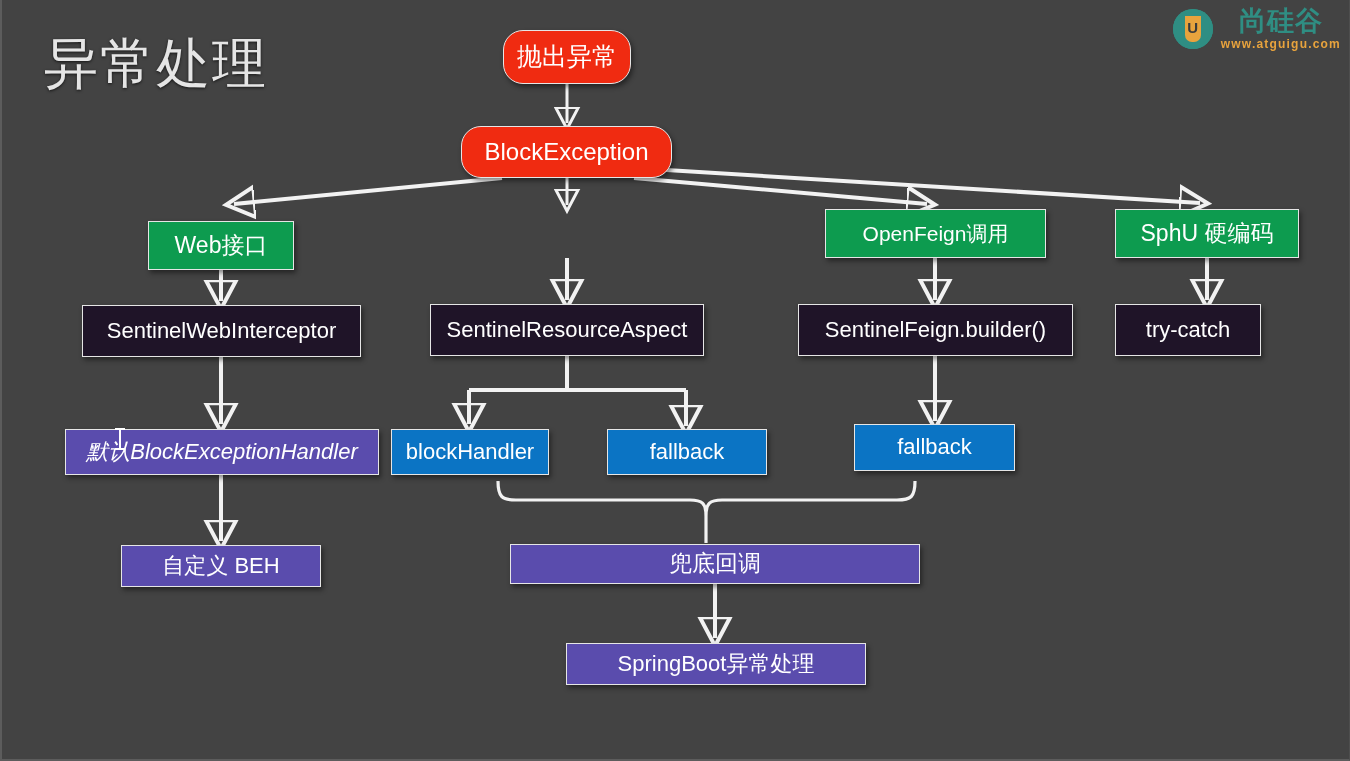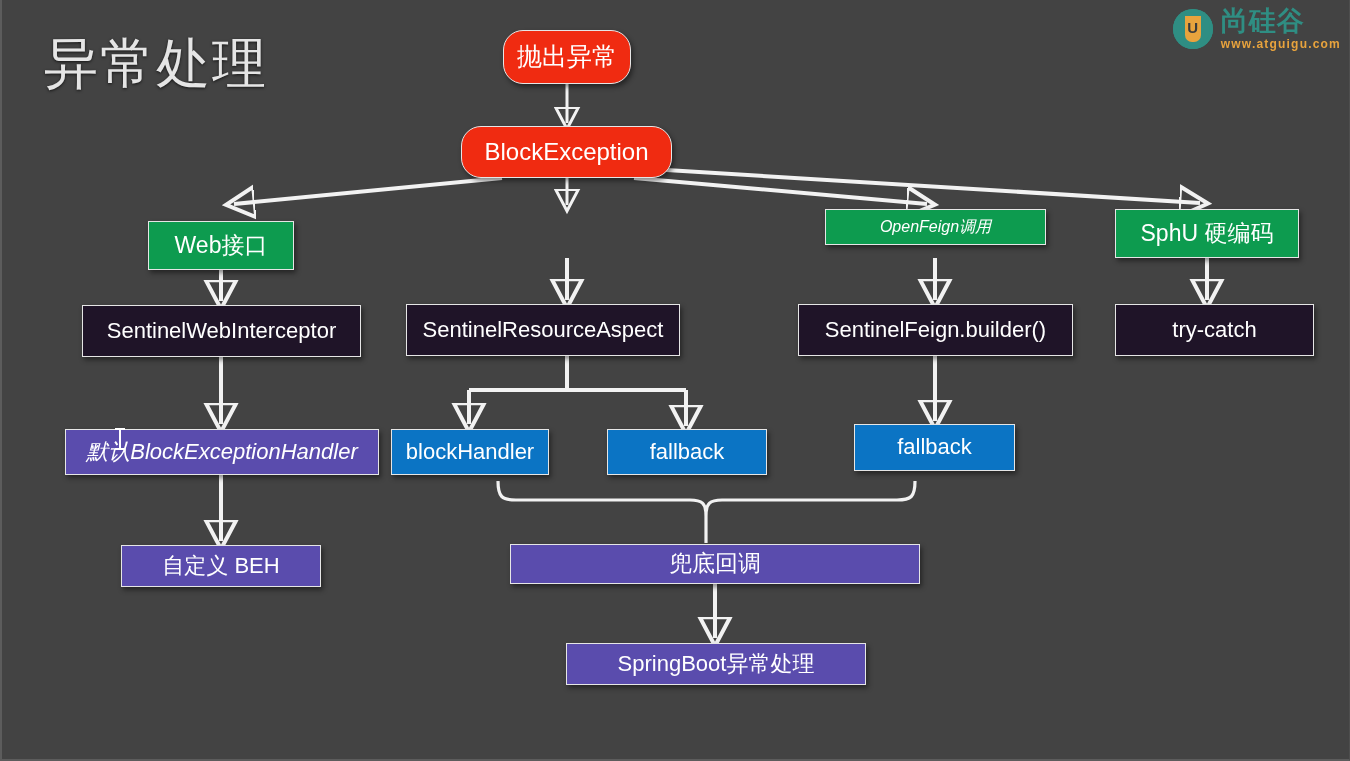--- a/index.html
+++ b/index.html
@@ -37,21 +37,21 @@
     box-shadow:inset 0 0 0 3px #2f8e83;
   }
   #logo .mark span{
     display:block;width:16px;height:26px;
     background:#e8a33d;
     border-radius:0 0 7px 7px;
     color:#3a3a3a;font-size:15px;font-weight:bold;
     text-align:center;line-height:24px;
   }
   #logo .words{display:flex;flex-direction:column;line-height:1;}
-  #logo .cn{font-size:27px;color:#2f8e83;font-weight:bold;letter-spacing:1px;}
+  #logo .cn{font-size:27px;color:#2f8e83;font-weight:bold;letter-spacing:1px;text-align:center;}
   #logo .url{font-size:12px;color:#e8a33d;font-weight:bold;letter-spacing:1.2px;margin-top:3px;}
 
   
   .node{
     position:absolute;
     box-sizing:border-box;
     display:flex;align-items:center;justify-content:center;
     color:#ffffff;
     border:1px solid #e6e6e6;
     box-shadow:2px 3px 5px rgba(0,0,0,.45);
@@ -144,41 +144,41 @@
 
   <div class="node red" style="left:459px;top:126px;width:211px;height:52px;font-size:24px;">
     <span>BlockException</span>
   </div>
 
   <div class="node green" style="left:146px;top:209px;width:146px;height:49px;font-size:23px;margin-top:12px;">
     <span>Web接口</span>
   </div>
 
 
-  <div class="node green" style="left:823px;top:209px;width:221px;height:36px;font-size:16px;font-style:italic;">
+  <div class="node green" style="left:823px;top:209px;width:221px;height:49px;font-size:21px;">
     <span>OpenFeign调用</span>
   </div>
 
   <div class="node green" style="left:1113px;top:209px;width:184px;height:49px;font-size:23px;">
     <span>SphU 硬编码</span>
   </div>
 
   <div class="node dark" style="left:80px;top:305px;width:279px;height:52px;font-size:22px;">
     <span>SentinelWebInterceptor</span>
   </div>
 
-  <div class="node dark" style="left:404px;top:304px;width:274px;height:52px;font-size:22px;">
+  <div class="node dark" style="left:428px;top:304px;width:274px;height:52px;font-size:22px;">
     <span>SentinelResourceAspect</span>
   </div>
 
   <div class="node dark" style="left:796px;top:304px;width:275px;height:52px;font-size:22px;">
     <span>SentinelFeign.builder()</span>
   </div>
 
-  <div class="node dark" style="left:1113px;top:304px;width:199px;height:52px;font-size:22px;">
+  <div class="node dark" style="left:1113px;top:304px;width:146px;height:52px;font-size:22px;">
     <span>try-catch</span>
   </div>
 
   <div class="node purple" style="left:63px;top:429px;width:314px;height:46px;font-size:22px;font-style:italic;">
     <span>默认BlockExceptionHandler</span>
   </div>
 
   <div class="node blue" style="left:389px;top:429px;width:158px;height:46px;font-size:22px;">
     <span>blockHandler</span>
   </div>

